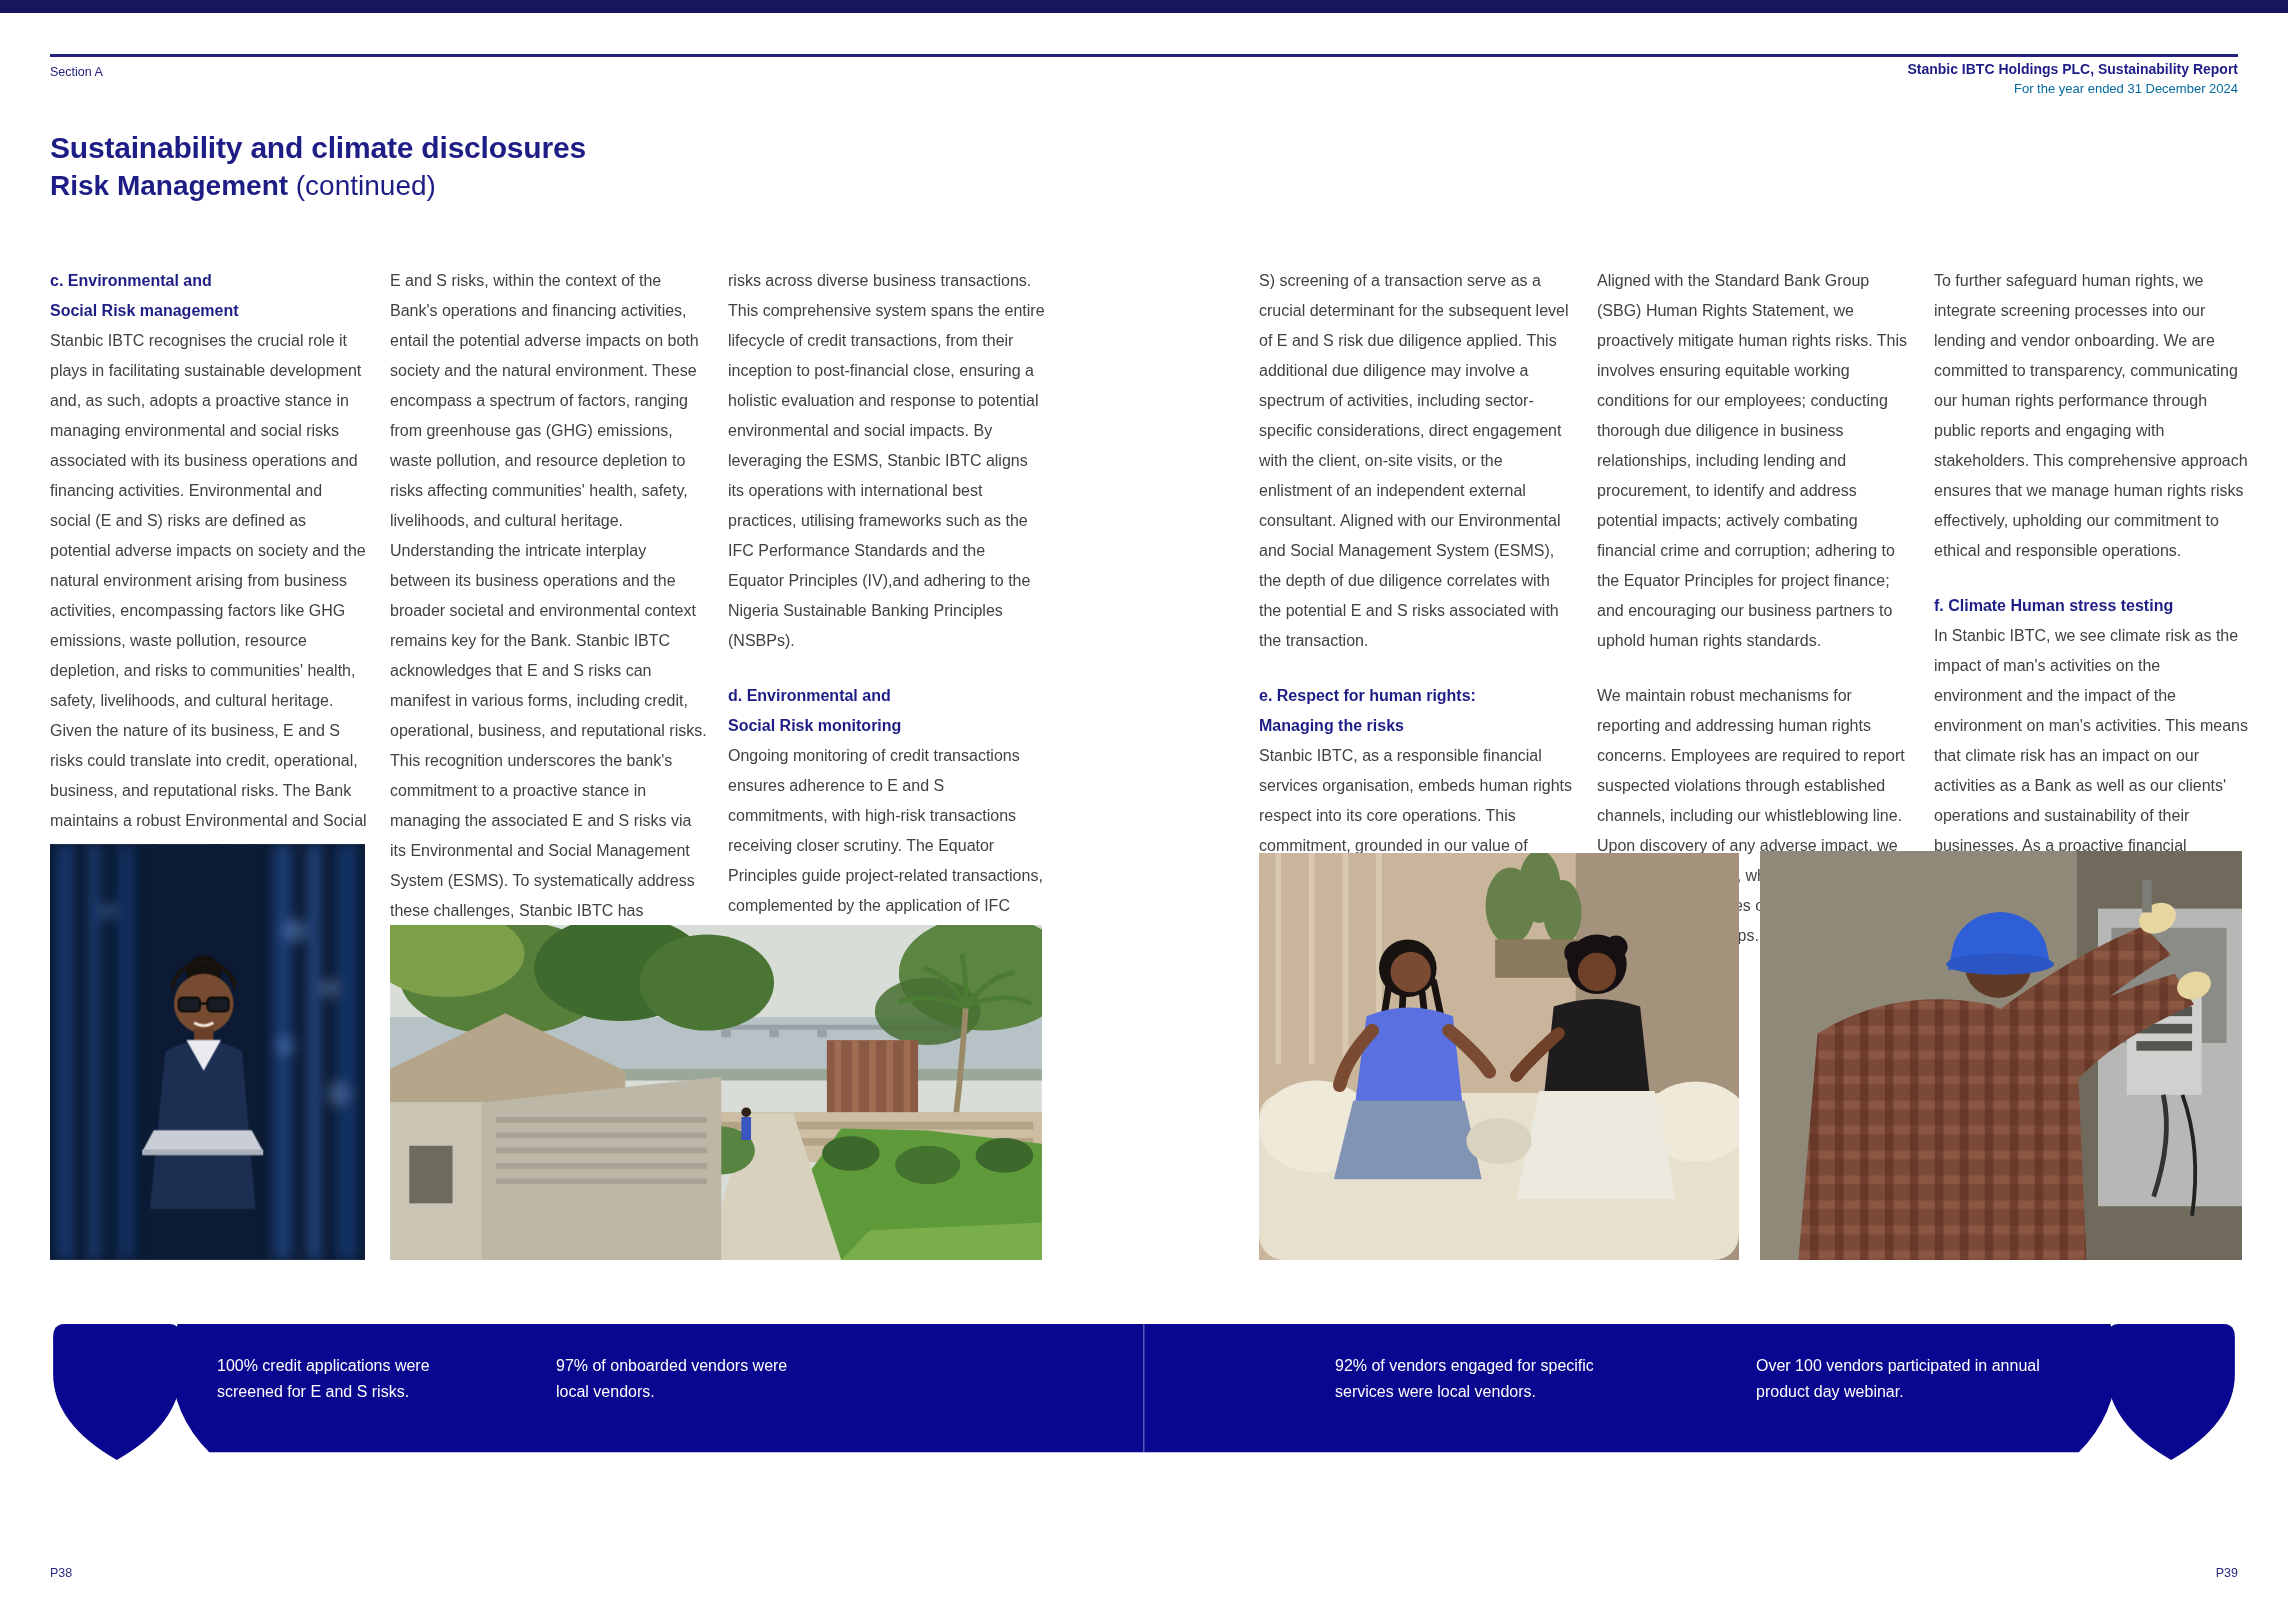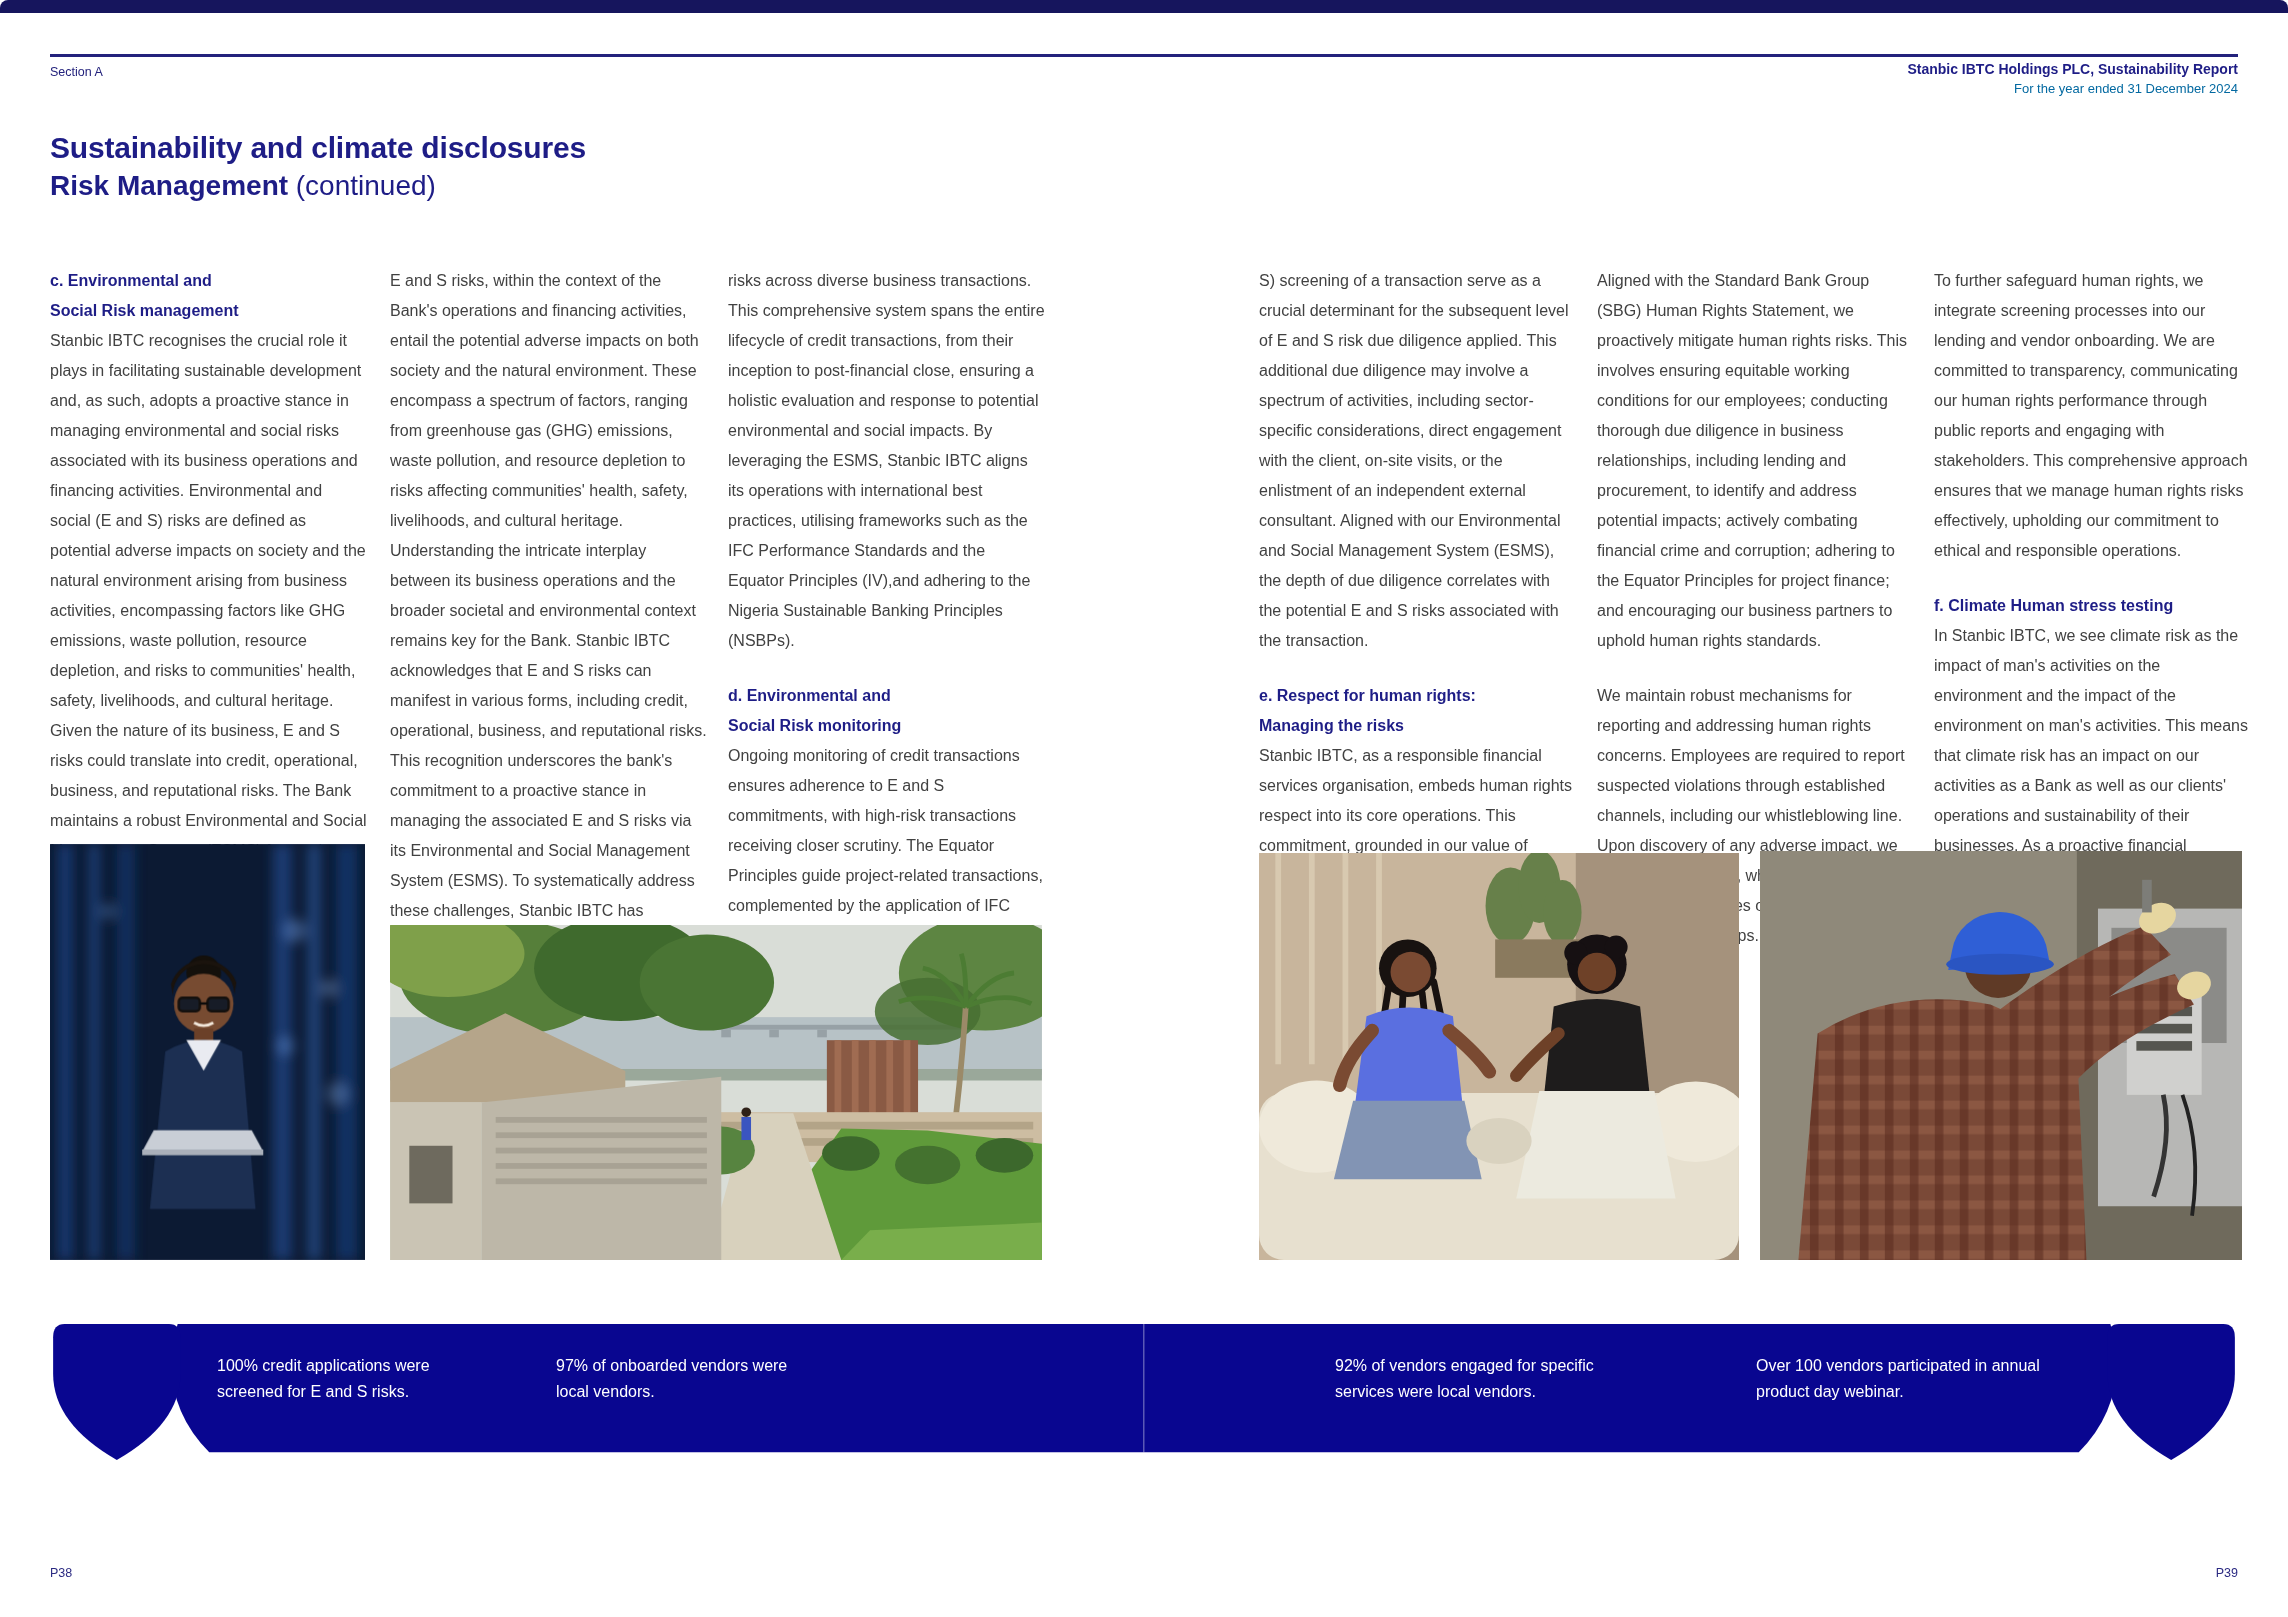--- a/index.html
+++ b/index.html
@@ -1,18 +1,18 @@
 <!DOCTYPE html>
 <html><head>
 <meta charset="utf-8">
 <style>
   html,body { margin:0; padding:0; background:#ffffff; }
   .page {
     position:relative; width:2288px; height:1618px; background:#ffffff;
-    font-family:"Liberation Sans", sans-serif; overflow:hidden;border-radius:8px;
+    font-family:"Liberation Sans", sans-serif; overflow:hidden;
   }
   .topbar { position:absolute; top:0; left:0; width:2288px; height:13.4px; background:#16155d; }
   .rule { position:absolute; top:54px; left:50px; width:2188px; height:2.9px; background:#23227c; }
   .section-label { position:absolute; top:65px; left:50px; font-size:12.5px; color:#23227c; }
   .hdr-right { position:absolute; top:61px; right:50px; text-align:right; color:#1e1d86; }
   .hdr-right .t { font-weight:bold; font-size:14px; }
   .hdr-right .s { font-size:13px; margin-top:3.8px; color:#0369a1; }
   .title { position:absolute; left:50px; top:131px; color:#1e1d86; }
   .title .l1 { font-size:30px; font-weight:bold; letter-spacing:-0.2px; }
   .title .l2 { font-size:28px; font-weight:bold; margin-top:4.8px; }

